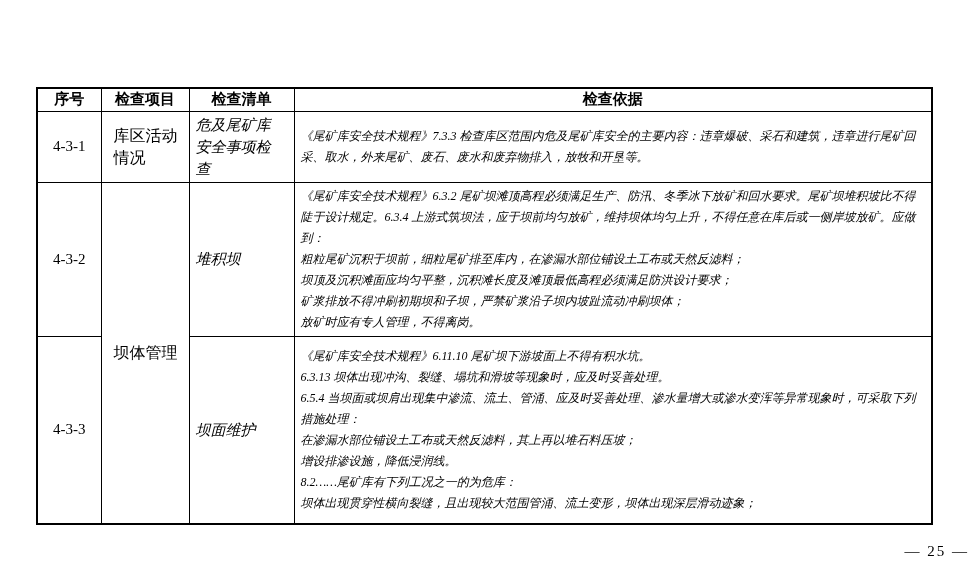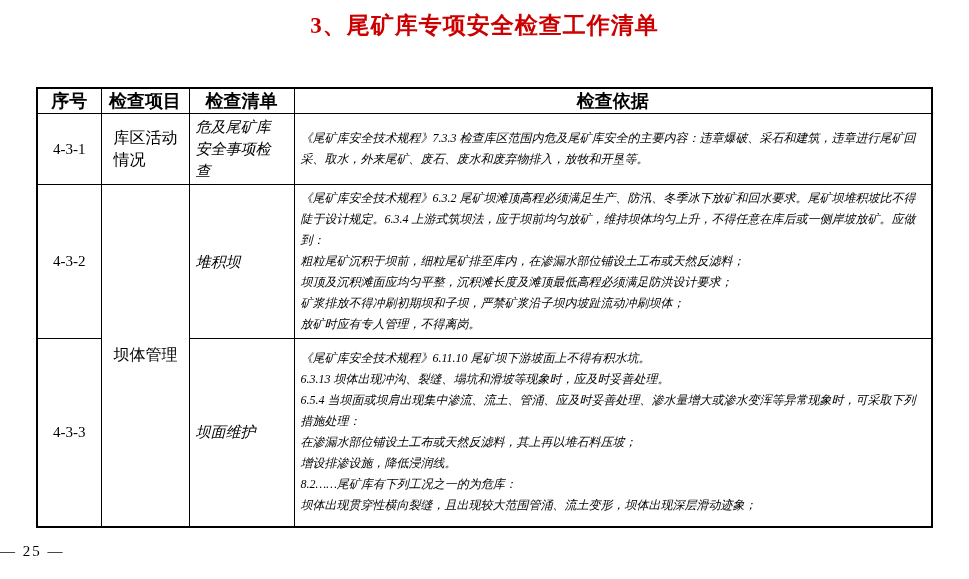--- a/index.html
+++ b/index.html
@@ -43,21 +43,21 @@
     border: 2px solid #000000;
   }
   table.checklist th,
   table.checklist td {
     border: 1px solid #000000;
     box-sizing: border-box;
     vertical-align: middle;
     overflow: hidden;
   }
   table.checklist th {
-    font-size: 18px;
+    font-size: 15px;
     font-weight: bold;
     text-align: center;
     height: 23px;
     padding: 0 2px;
   }
   .col-serial { width: 64px; }
   .col-item   { width: 88px; }
   .col-check  { width: 105px; }
   .col-basis  { width: 638px; }
 
@@ -91,31 +91,30 @@
   }
   tr.row-1 { height: 64px; }
   tr.row-2 { height: 154px; }
   tr.row-3 { height: 188px; }
 
   .page-number {
     position: absolute;
     left: 0;
     right: 0;
     top: 543px;
-    text-align: left;
+    text-align: right;
     font-size: 15px;
     letter-spacing: 2px;
   }
 </style>
 </head>
 <body>
 
 <div class="page">
 
-  <h1 class="doc-title">3、尾矿库专项安全检查工作清单</h1>
 
   <table class="checklist">
     <colgroup>
       <col class="col-serial">
       <col class="col-item">
       <col class="col-check">
       <col class="col-basis">
     </colgroup>
     <thead>
       <tr>

